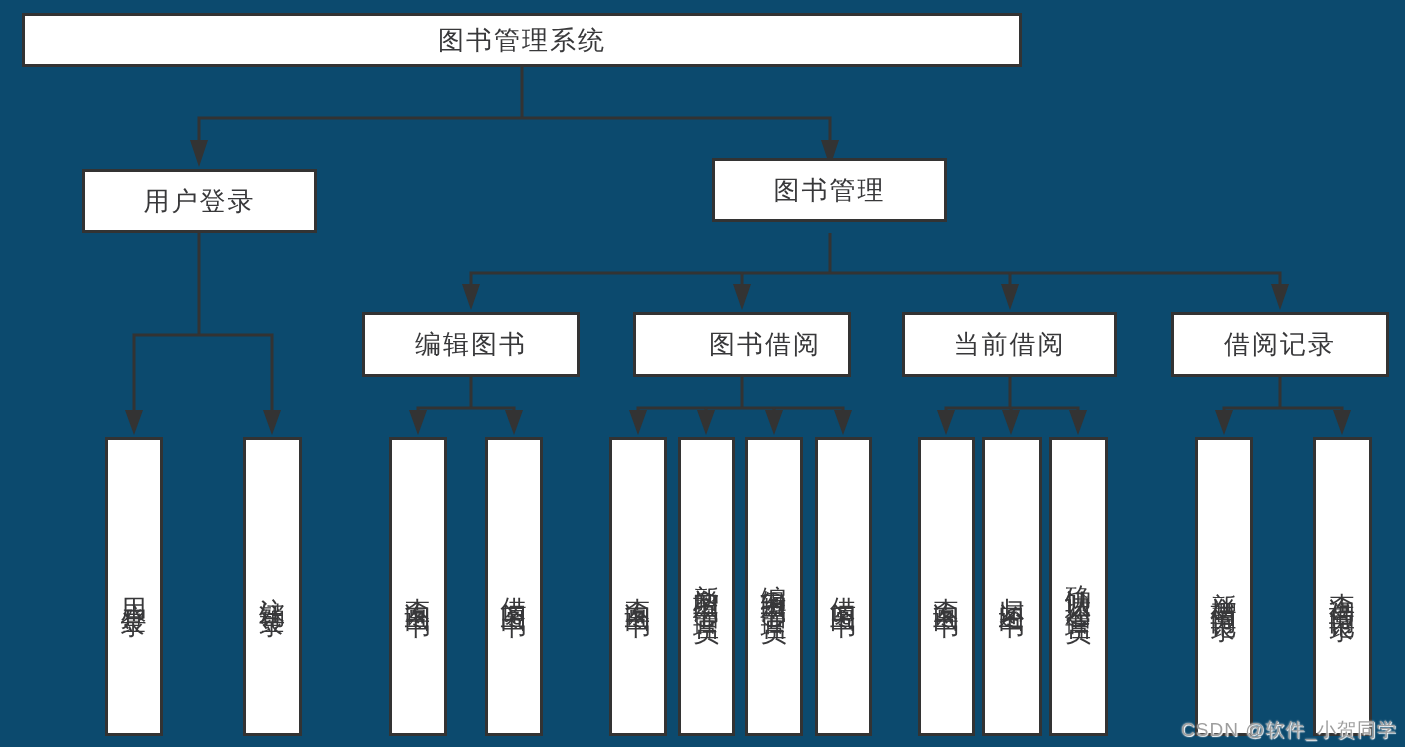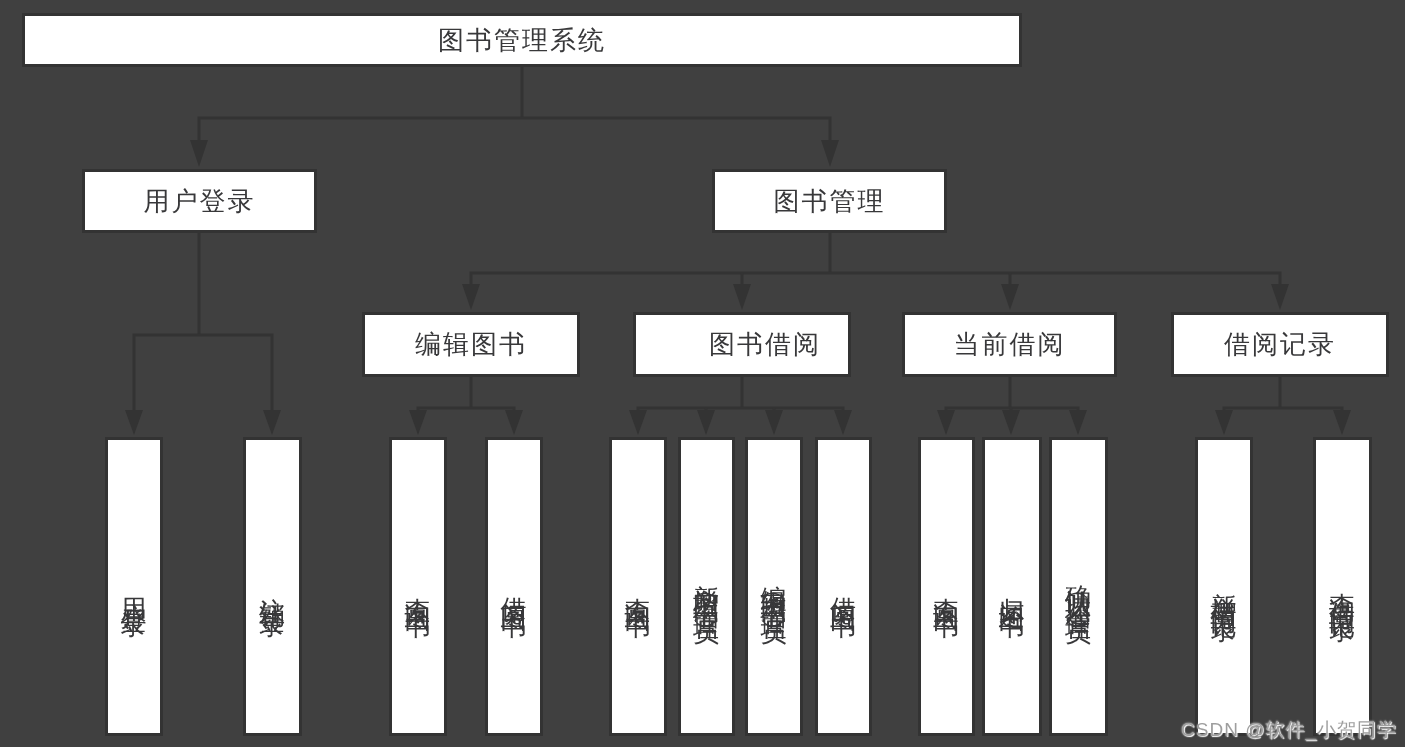--- a/index.html
+++ b/index.html
@@ -1,20 +1,20 @@
 <!DOCTYPE html>
 <html><head>
 <meta charset="utf-8">
 <style>
   html, body { margin: 0; padding: 0; background: #ffffff; }
   #canvas {
     position: relative;
     width: 1405px;
     height: 747px;
-    background: #404040;
+    background: #0c4a6e;
     font-family: "Liberation Sans", "DejaVu Sans", sans-serif;
     overflow: hidden;
   }
   #wires { position: absolute; left: 0; top: 0; }
   .node {
     position: absolute;
     box-sizing: border-box;
     border: 3px solid #333333;
     background: #ffffff;
     display: flex;
@@ -115,21 +115,21 @@
     </g>
   </svg>
 
   <div class="node" style="left:22px; top:13px; width:1000px; height:54px;">
     <span>图书管理系统</span>
   </div>
 
   <div class="node" style="left:82px; top:169px; width:235px; height:64px;">
     <span>用户登录</span>
   </div>
-  <div class="node" style="left:712px; top:169px; width:235px; height:64px;">
+  <div class="node" style="left:712px; top:158px; width:235px; height:64px;">
     <span>图书管理</span>
   </div>
 
   <div class="node" style="left:362px; top:312px; width:218px; height:65px;">
     <span>编辑图书</span>
   </div>
   <div class="node" style="left:633px; top:312px; width:218px; height:65px;padding-left:46px;">
     <span>图书借阅</span>
   </div>
   <div class="node" style="left:902px; top:312px; width:215px; height:65px;">

